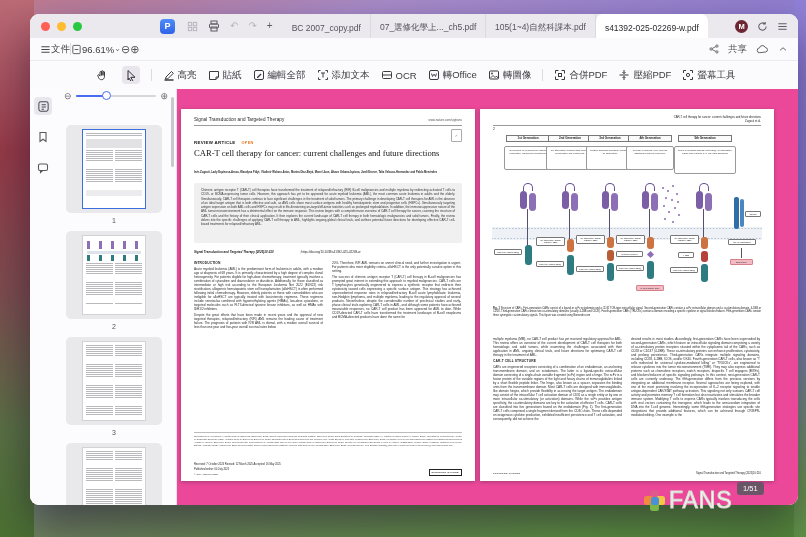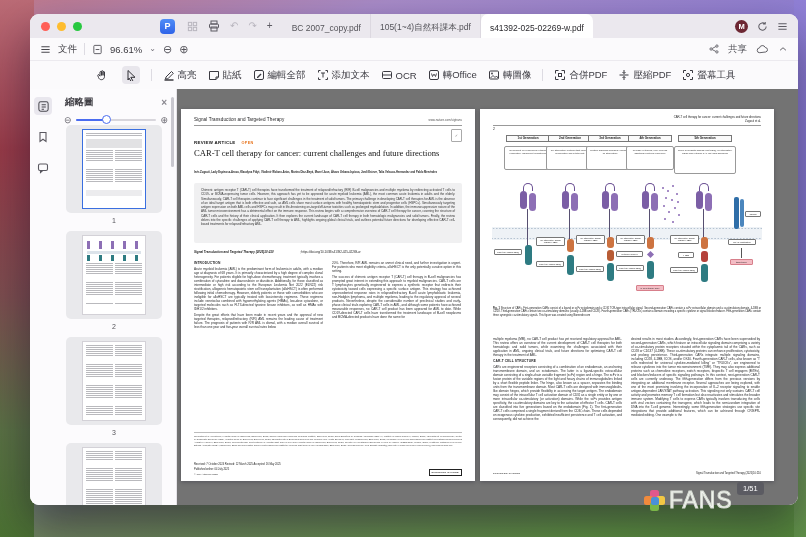--- a/index.html
+++ b/index.html
@@ -27,21 +27,21 @@
   .tab{display:flex;align-items:center;padding:14px 9px;border-right:1px solid #dcd8e0;max-width:96px;white-space:nowrap;
     overflow:hidden;color:#55545a}
   .tab.active{background:#fff;border-right:none;border-radius:7px 7px 0 0;max-width:130px;color:#2b2a2e;gap:5px}
   .tb-right{position:absolute;right:10px;top:0;height:100%;display:flex;align-items:center;gap:9px}
   .avatar{width:13px;height:13px;border-radius:50%;background:#6d2733;color:#fff;font-size:7.5px;font-weight:bold;
     display:flex;align-items:center;justify-content:center}
 
   
   .menubar{height:22px;background:#fbfafc;border-bottom:1px solid #eceaef;display:flex;align-items:center;
     font-size:9.5px;color:#454449;position:relative}
-  .mb-left{display:flex;align-items:center;gap:7px;margin-left:10px}
+  .mb-left{display:flex;align-items:center;margin-left:10px}
   .vdiv{width:1px;height:12px;background:#dddbe2}
   .mb-menus{position:absolute;left:300px;display:flex;gap:13px}
   .mb-menu{padding:2px 1px;cursor:default}
   .mb-menu.active{color:#3b6ef4;font-weight:bold;border-bottom:2px solid #3b6ef4}
   .mb-right{position:absolute;right:10px;display:flex;align-items:center;gap:9px;color:#55545b}
   .zoomval{color:#3c3b41}
   svg.ic{display:block}
 
   
   .toolbar{height:28px;background:#fbfafc;border-bottom:1px solid #e7e5ea;display:flex;align-items:center;
@@ -63,21 +63,21 @@
   .track .fill{position:absolute;left:0;top:0;height:2px;width:35%;background:#4a6cf0;border-radius:1px}
   .knob{position:absolute;left:33%;top:-4px;width:9px;height:9px;border-radius:50%;background:#fff;border:1.5px solid #4a6cf0;box-sizing:border-box}
   .thumbwrap{position:absolute;left:0;right:0;top:30px;bottom:0}
   .tile{position:absolute;left:10px;width:96px;height:88px;background:#e9e9ec;border-radius:5px;display:flex;align-items:center;justify-content:center}
   .tpage{width:64px;height:80px;background:#fff;border:1px solid #d3d1d7;box-sizing:border-box;padding:3px 3px;overflow:hidden}
   .tpage.sel{border:1.5px solid #3a6fe0}
   .tlabel{position:absolute;left:0;width:116px;text-align:center;font-size:7px;color:#55545a}
   .tl{background:repeating-linear-gradient(#b9b9bd 0 .7px,transparent .7px 2.1px)}
   .pscroll{position:absolute;right:2px;top:8px;width:3px;height:70px;background:#c9c8cf;border-radius:2px}
 
-  .docarea{flex:1;background:#737373;position:relative;overflow:hidden}
+  .docarea{flex:1;background:#ec4899;position:relative;overflow:hidden}
   .page{position:absolute;top:20px;width:294px;height:372px;background:#fff;box-shadow:0 1px 4px rgba(30,30,50,.35);
     font-size:3.1px;color:#2a2a2c;line-height:1.3}
   .p1{left:4px}.p2{left:303px}
   .badge{position:absolute;left:560px;top:393px;background:rgba(88,88,96,.88);color:#fff;font-size:7.5px;
     padding:2px 6px;border-radius:3px}
 
   .rail-right{width:22px;background:#fcfbfd;border-left:1px solid #e5e3e8;display:flex;flex-direction:column;
     align-items:center;padding-top:10px;gap:15px;color:#5a5860}
   .ai{font-size:9px;font-weight:bold;color:#3a6ff2}
 
@@ -186,20 +186,21 @@
               <rect x="1.5" y="4" width="9" height="4" rx="1"></rect>
               <rect x="3" y="7" width="6" height="4"></rect>
             </g>
           </svg>
         <span class="glyph">↶</span>
         <span class="glyph">↷</span>
         <span class="glyph dark">+</span>
       </div>
       <div class="tabs">
         <div class="tab">BC 2007_copy.pdf</div>
+        <div class="tab">07_選修化學上..._ch5.pdf</div>
         <div class="tab">105(1~4)自然科課本.pdf</div>
         <div class="tab active">
           <span>s41392-025-02269-w.pdf</span>
 
         </div>
 
       </div>
       <div class="tb-right">
         <div class="avatar">M</div>
         <svg class="ic" width="11" height="11" viewBox="0 0 12 12">
@@ -369,24 +370,20 @@
             <svg class="ic" width="12" height="12" viewBox="0 0 12 12">
               <g fill="none" stroke="#5a5860" stroke-width="1.1">
                 <rect x="1.5" y="2" width="9" height="6.5" rx="1.5"></rect>
                 <path d="M3.5 8.5v2l2.2-2"></path>
               </g>
             </svg>
           </span>
       </div>
 
       <div class="panel">
-        <div class="panel-head">
-          <span>縮略圖</span>
-          <span class="panel-x">×</span>
-        </div>
         <div class="sliderrow">
           <span style="font-size:9px">⊖</span>
           <span class="track">
               <span class="fill"></span>
               <span class="knob"></span>
             </span>
           <span style="font-size:9px">⊕</span>
         </div>
         <div class="thumbwrap">
           <div class="tile" style="top:6px">

